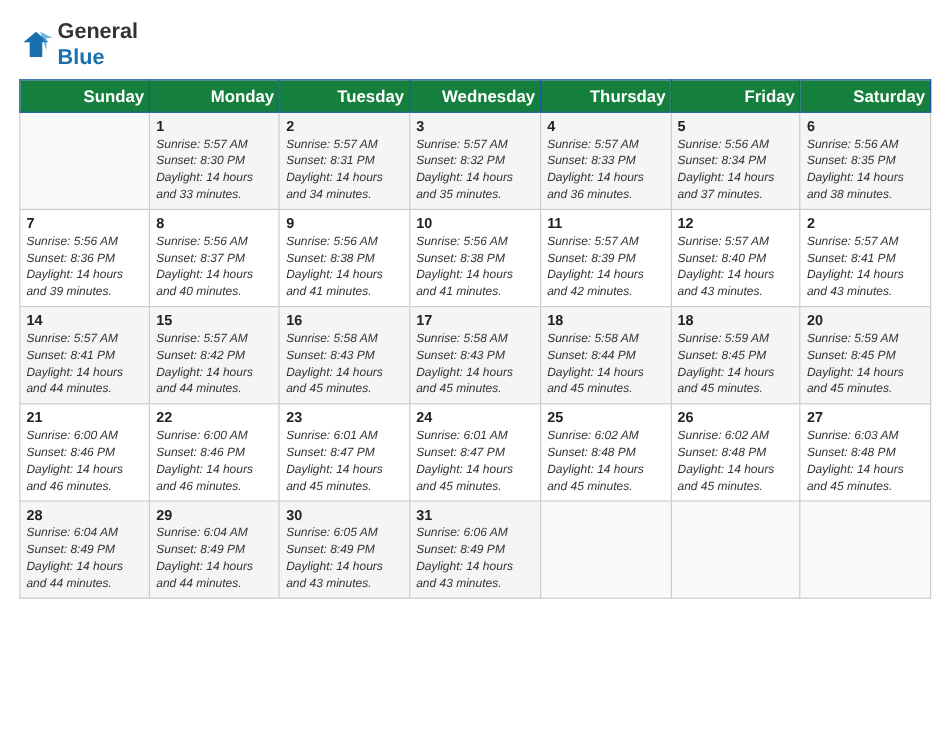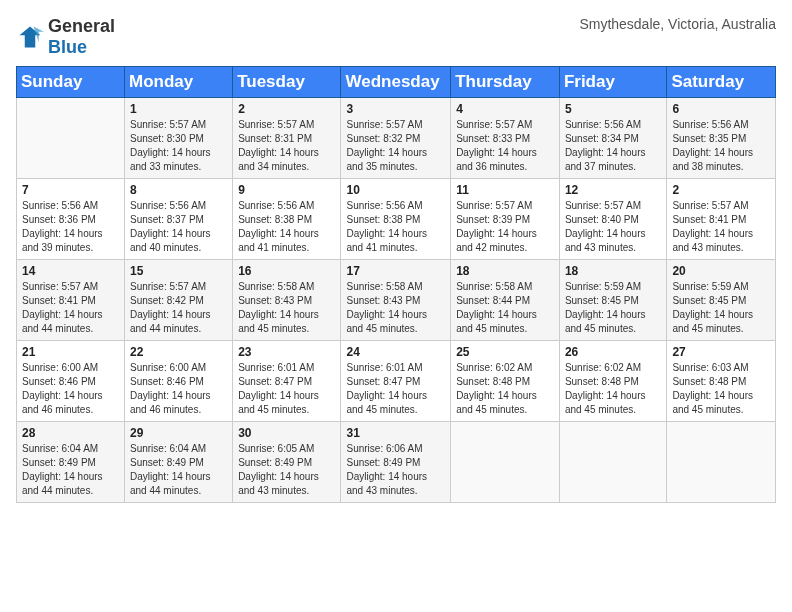--- a/index.html
+++ b/index.html
@@ -5,21 +5,20 @@
     * { box-sizing: border-box; margin: 0; padding: 0; }
     body {
       font-family: Arial, sans-serif;
       background: #fff;
       width: 792px;
       min-height: 612px;
       padding: 16px;
     }
     .header {
       display: flex;
-      justify-content: space-between;
       align-items: flex-start;
       margin-bottom: 8px;
     }
     .logo {
       display: flex;
       align-items: center;
       gap: 4px;
     }
     .logo-icon {
       width: 28px;
@@ -36,25 +35,25 @@
     .subtitle {
       font-size: 14px;
       color: #555;
     }
     .calendar {
       width: 100%;
       border-collapse: collapse;
       font-size: 10.5px;
     }
     .calendar th {
-      background-color: #3b82f6;
+      background-color: #15803d;
       color: #fff;
       padding: 5px 4px;
-      text-align: left;
-      font-size: 17px;
+      text-align: right;
+      font-size: 14px;
       border: 1px solid #1a5a9a;
     }
     .calendar td {
       border: 1px solid #ccc;
       vertical-align: top;
       padding: 4px 5px;
       width: 110px;
       min-height: 80px;
       background: #fff;
     }
@@ -64,41 +63,41 @@
     .day-number {
       font-weight: bold;
       font-size: 12px;
       color: #222;
       margin-bottom: 2px;
     }
     .day-info {
       color: #333;
       font-size: 10px;
       line-height: 1.4;
+      font-style: italic;
     }
     .row-shade td {
       background: #f5f5f5;
     }
   </style>
 </head>
 <body>
 
 <div class="header">
   <div class="logo">
     <svg class="logo-icon" viewBox="0 0 32 32" xmlns="http://www.w3.org/2000/svg">
       <polygon points="16,4 28,14 22,14 22,28 10,28 10,14 4,14" fill="#1a6faf"></polygon>
       <polygon points="20,4 32,10 26,10 26,22" fill="#3399cc" opacity="0.7"></polygon>
     </svg>
     <div>
       <span style="font-size:18px;font-weight:bold;color:#333;">General</span><br>
       <span style="font-size:18px;font-weight:bold;color:#1a6faf;">Blue</span>
     </div>
   </div>
   <div class="title-block">
-    <div class="subtitle">Smythesdale, Victoria, Australia</div>
   </div>
 </div>
 
 <table class="calendar" id="cal-table">
   <thead>
     <tr id="header-row">
         <th>Sunday</th>
         <th>Monday</th>
         <th>Tuesday</th>
         <th>Wednesday</th>

